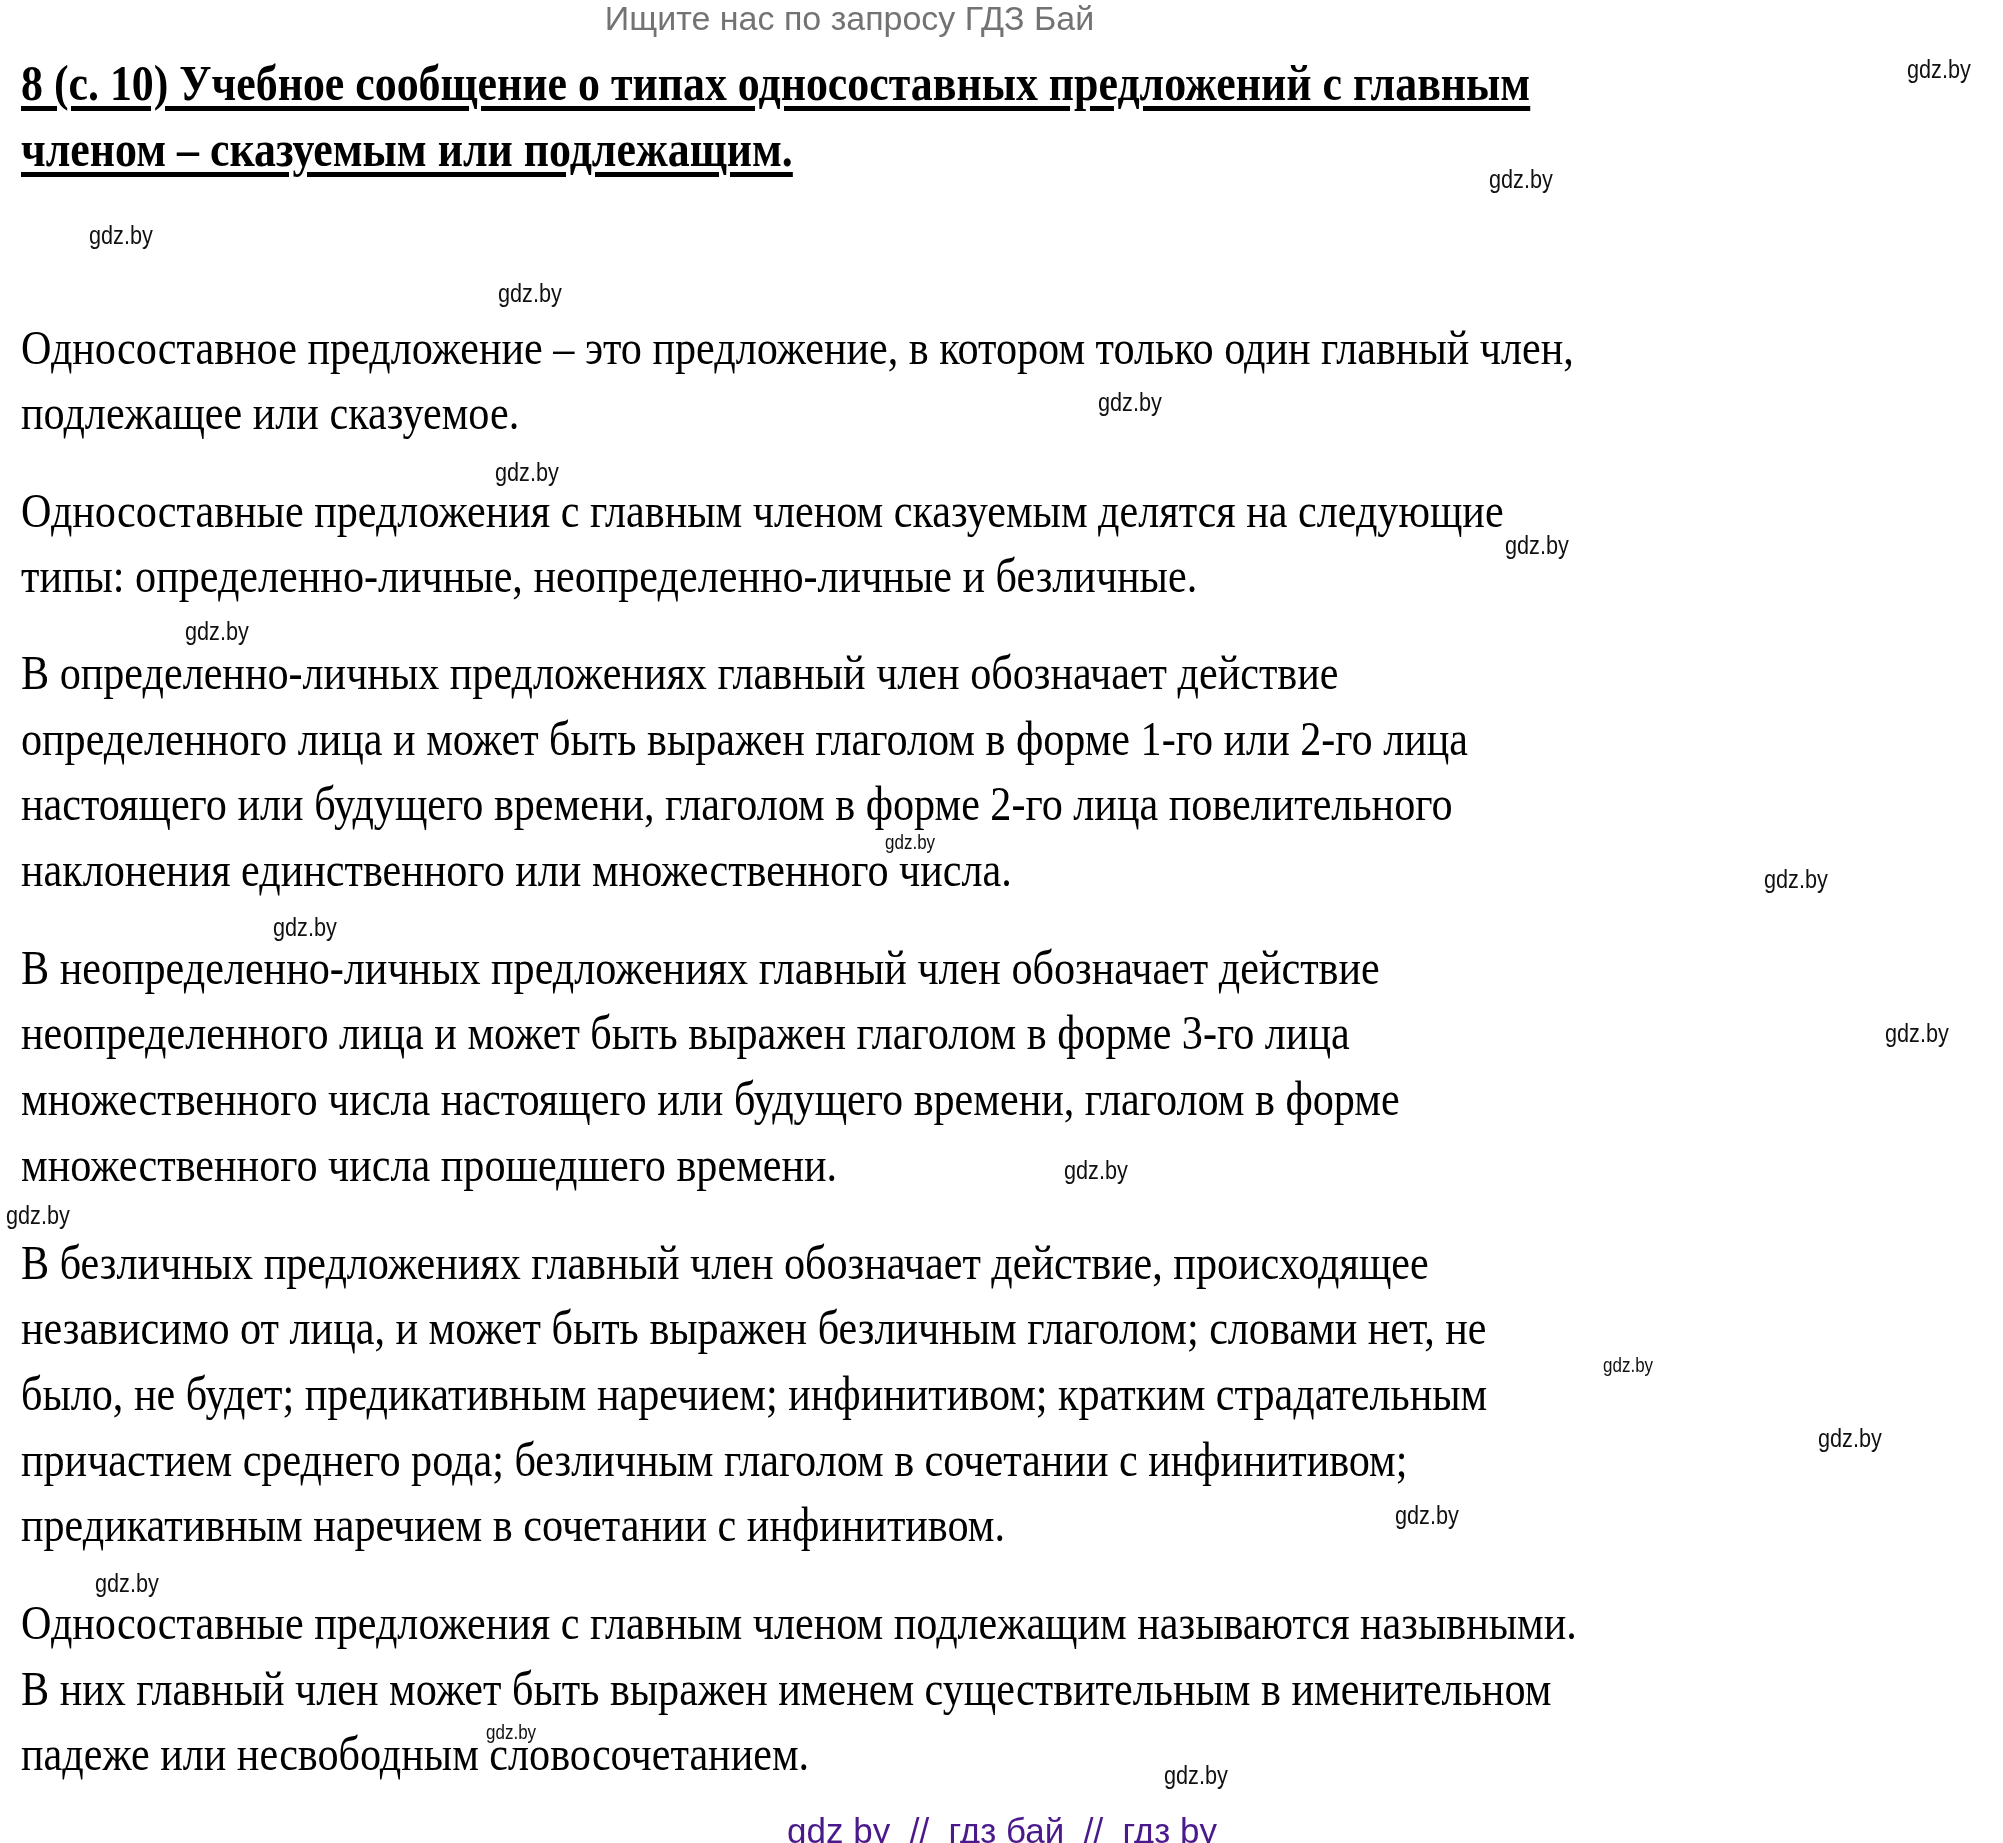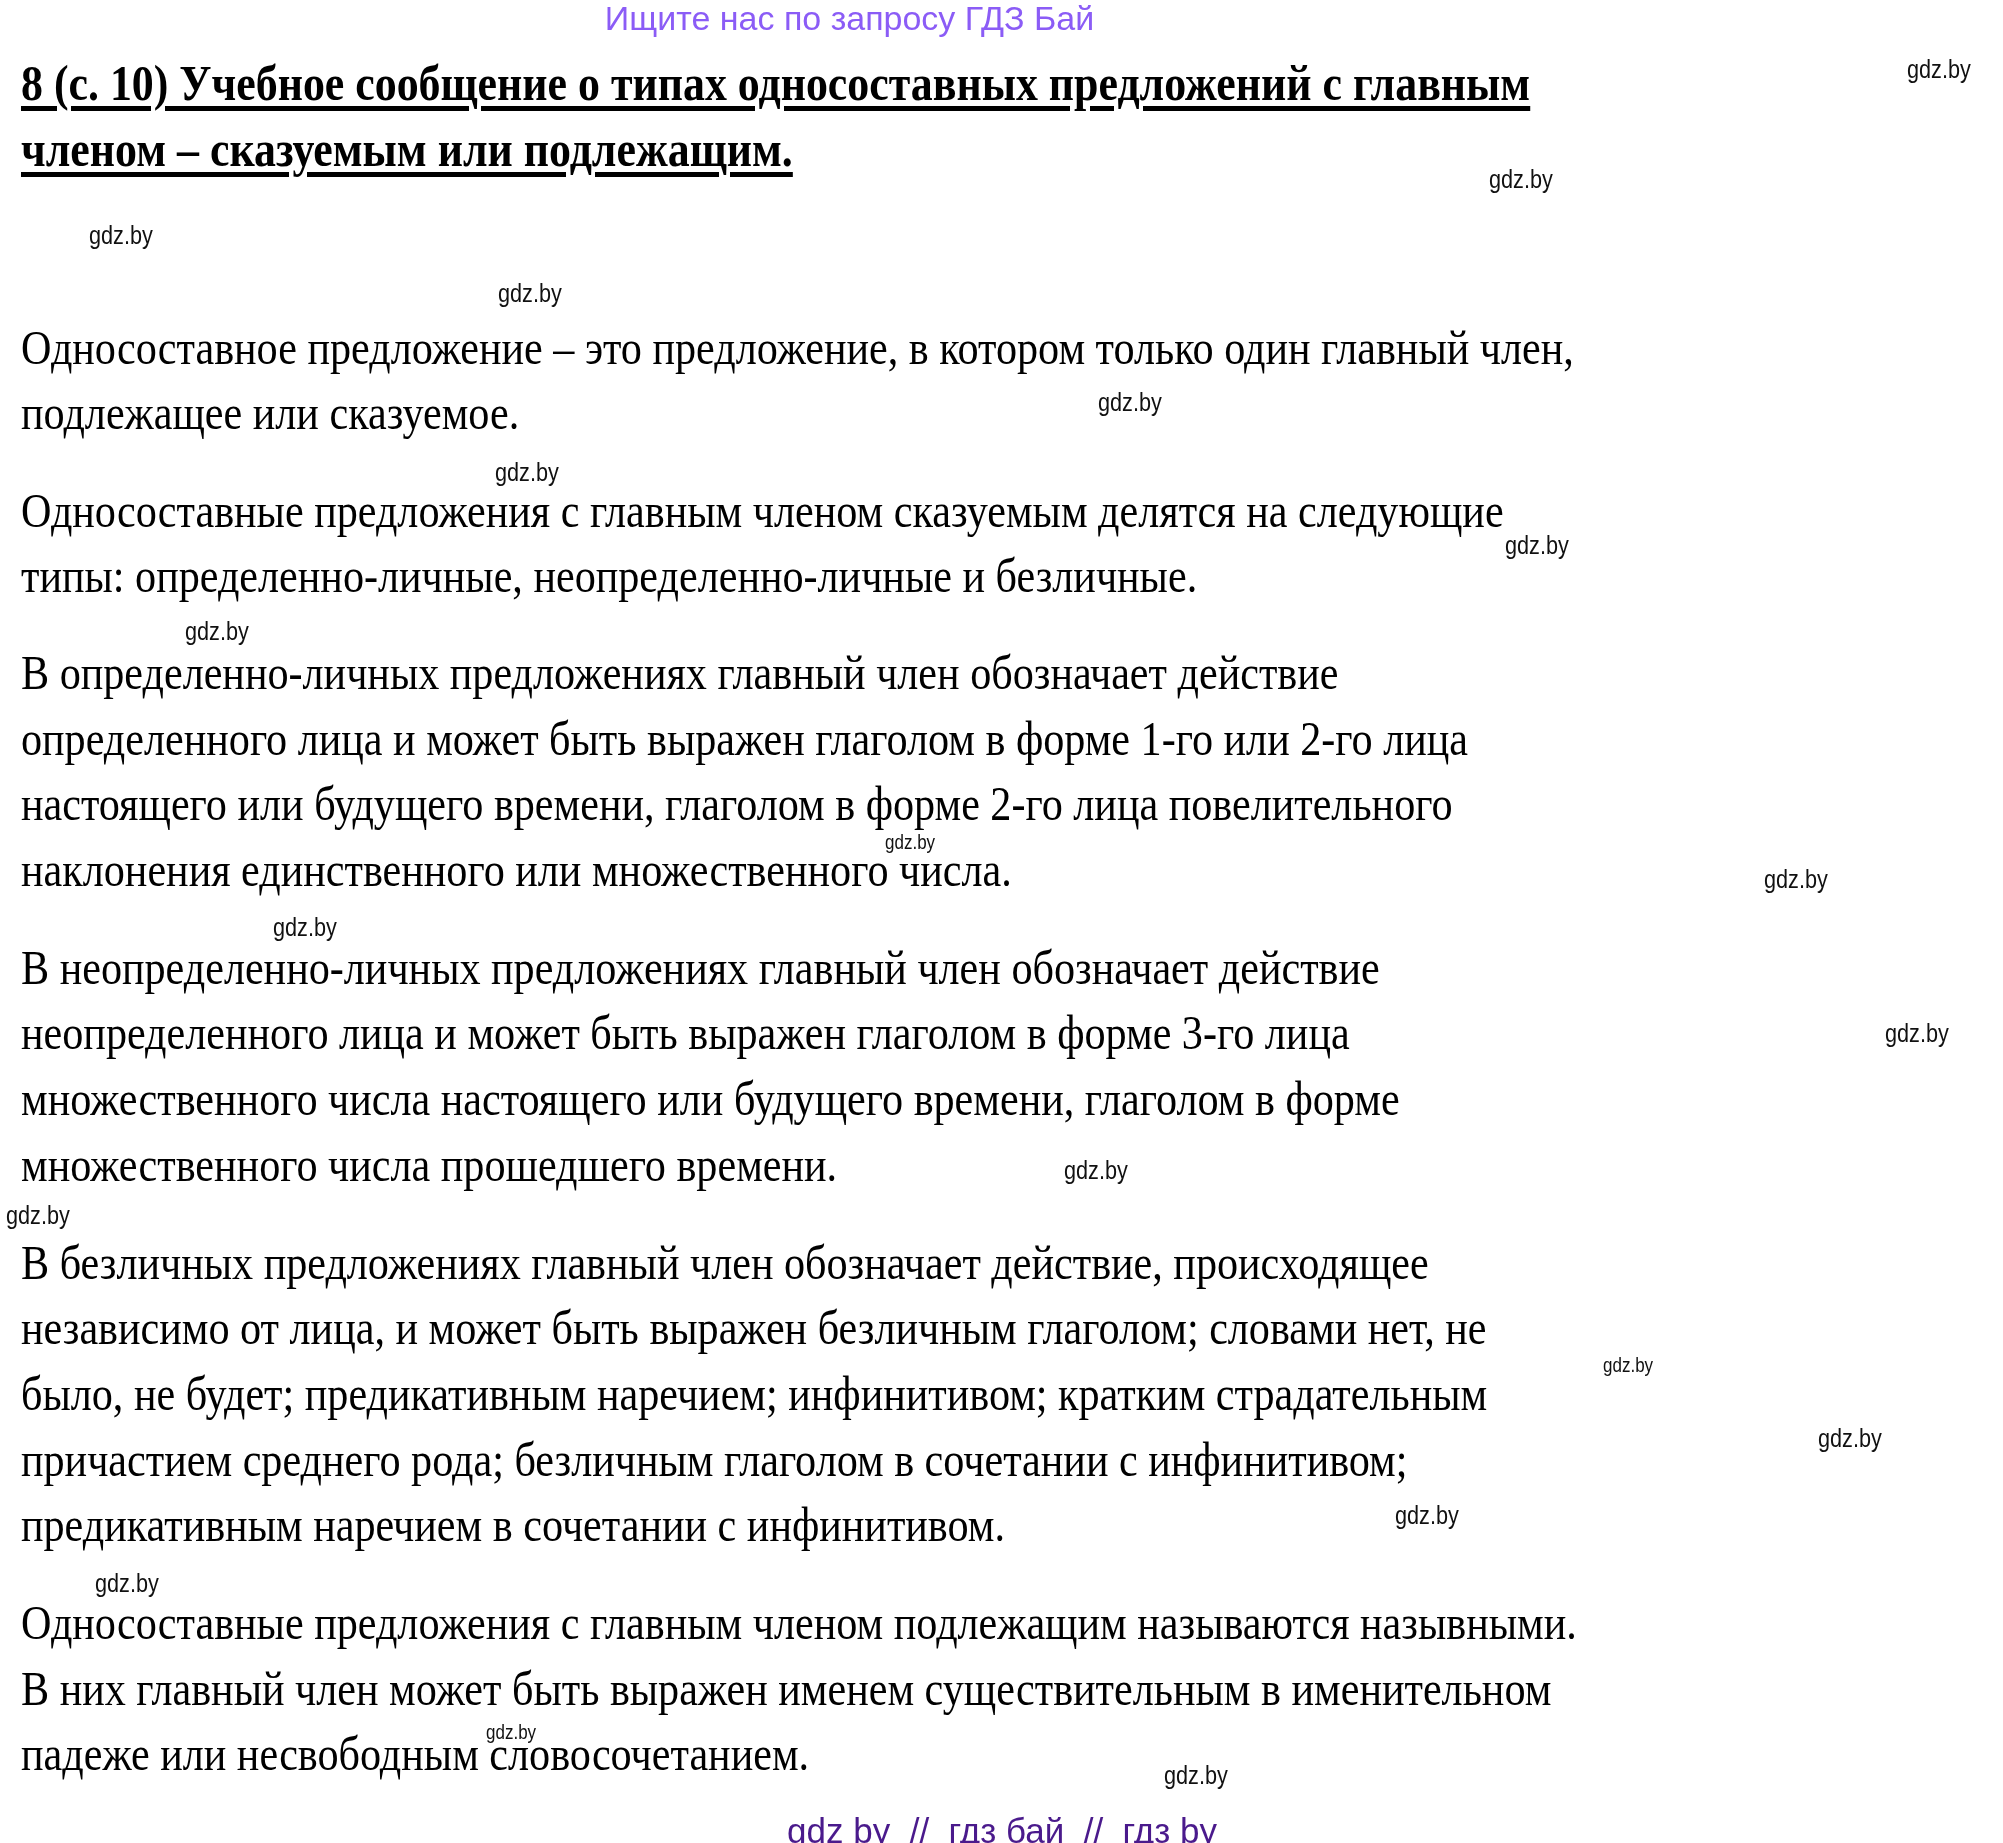--- a/index.html
+++ b/index.html
@@ -1,18 +1,18 @@
 <!DOCTYPE html>
 <html style="font-size:14.5px"><head>
 <meta charset="utf-8">
 <style>
   html, body { margin:0; padding:0; background:#ffffff; }
   body { width:2004px; height:1844px; position:relative; overflow:hidden; }
   .hdr { position:absolute; left:0; width:1699px; top:0; text-align:center;
-         font-family:"Liberation Sans", sans-serif; font-size:34px; color:#8b5cf6; line-height:36px; }
+         font-family:"Liberation Sans", sans-serif; font-size:34px; color:#737373; line-height:36px; }
   .title { position:absolute; left:21px; font-family:"Liberation Serif", serif; font-weight:bold;
            font-size:51px; line-height:55px; color:#000; text-decoration:underline; text-decoration-thickness:4.5px;
            text-underline-offset:5.5px; white-space:nowrap; transform-origin:left bottom; }
   .line { position:absolute; left:21px; font-family:"Liberation Serif", serif; font-size:49px; line-height:53px;
           color:#000; white-space:nowrap; transform-origin:left bottom; }
   .wm { position:absolute; font-family:"Liberation Sans", sans-serif; font-size:25.5px; color:#111; line-height:27px;
         transform:scaleX(0.85); transform-origin:left top; white-space:nowrap; }
   .wm.small { font-size:20px; line-height:22px; }
   .footer { position:absolute; left:0; width:2004px; top:1812px; text-align:center;
             font-family:"Liberation Sans", sans-serif; font-size:35px; color:#4a1a8c; line-height:38px; white-space:pre; }

